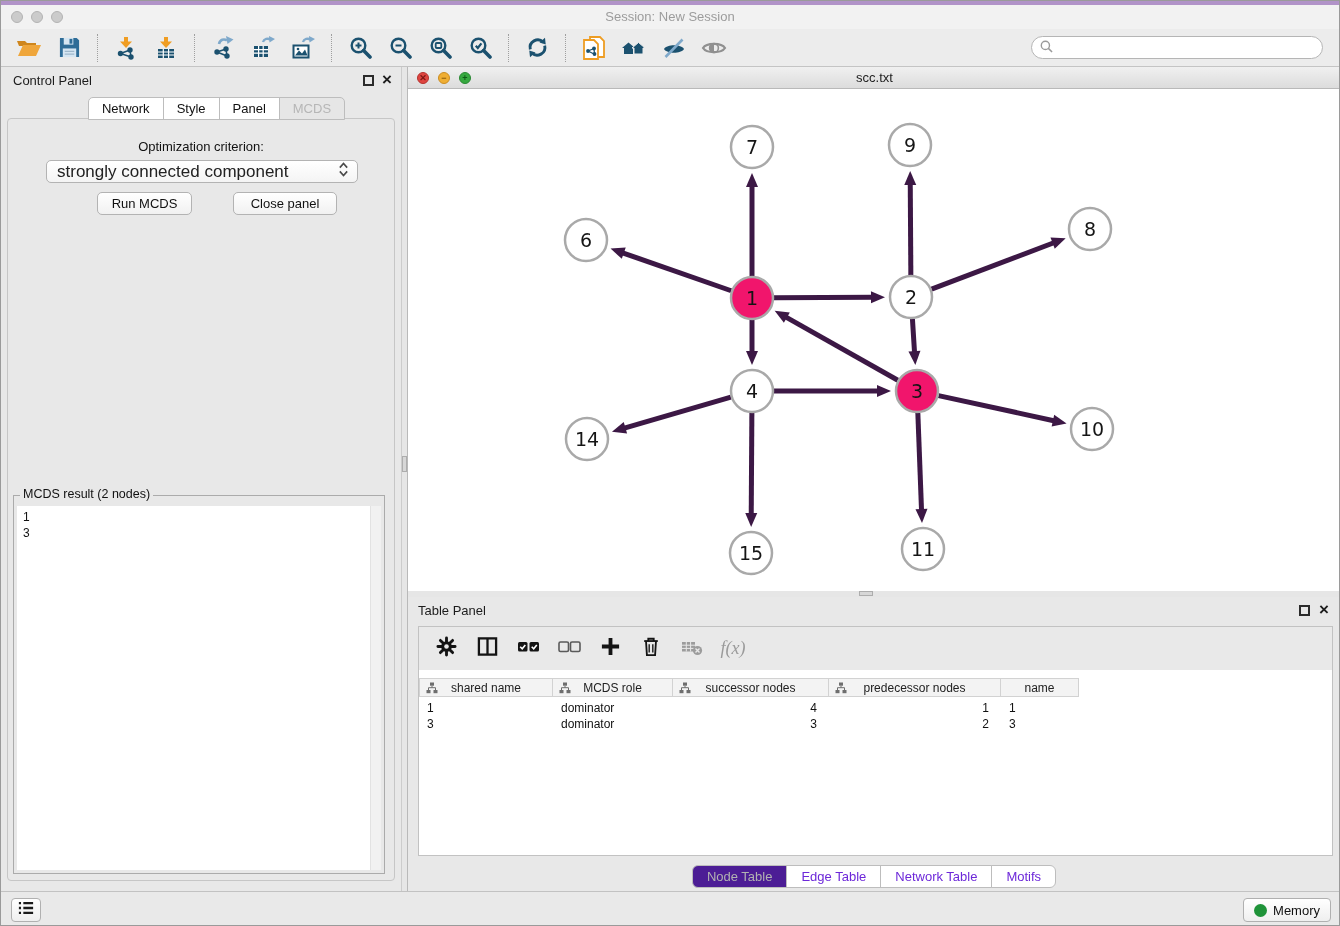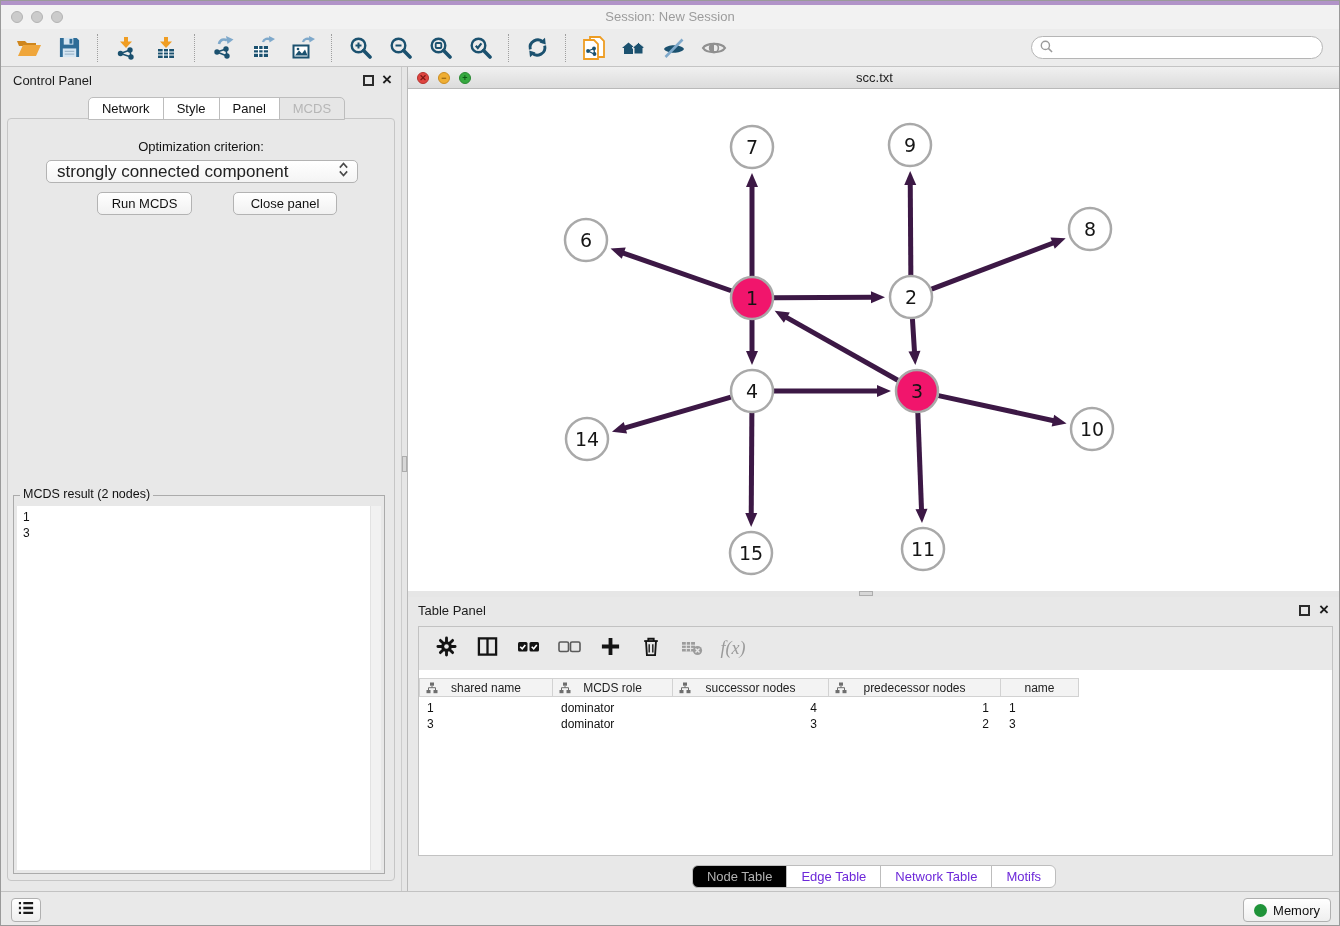--- a/index.html
+++ b/index.html
@@ -83,21 +83,21 @@
         display:flex; align-items:center; justify-content:center; font-size:12px; color:#222; }
   .th:first-child { border-left:1px solid #d2d2d2; }
   .th .tree { position:absolute; left:6px; top:3px; }
   .trow { position:absolute; left:0; height:16px; font-size:12px; color:#111; }
   .td { position:absolute; top:0; height:16px; line-height:16px; white-space:nowrap; }
   .td.r { text-align:right; }
   .tp-tabs { position:absolute; left:0; right:0; top:268px; display:flex; justify-content:center; }
   .btab { padding:3px 14px; font-size:13px; background:#fff; border:1px solid #bdbdbd; margin-left:-1px; color:#6d28d9;}
   .btab.first { border-radius:6px 0 0 6px; }
   .btab.last { border-radius:0 6px 6px 0; }
-  .btab.active { background:#000000; color:#b2b2b2; }
+  .btab.active { background:#4c1d95; color:#b2b2b2; }
   
   .statusbar { position:absolute; top:890px; left:0; right:0; height:36px; background:#e9e9e9;
                border-top:1px solid #c2c2c2; }
   .list-btn { position:absolute; left:10px; top:6px; width:30px; height:24px; background:linear-gradient(#fff,#efefef);
               border:1px solid #b0b0b0; border-radius:4px; display:flex; align-items:center; justify-content:center;}
   .memory-btn { position:absolute; right:8px; top:6px; height:24px; padding:0 10px; background:linear-gradient(#fff,#efefef);
                 border:1px solid #b0b0b0; border-radius:4px; display:flex; align-items:center; gap:6px; font-size:13px; color:#111;}
   .mem-dot { width:13px; height:13px; border-radius:50%; background:#1f9339; }
 </style>
 </head>

